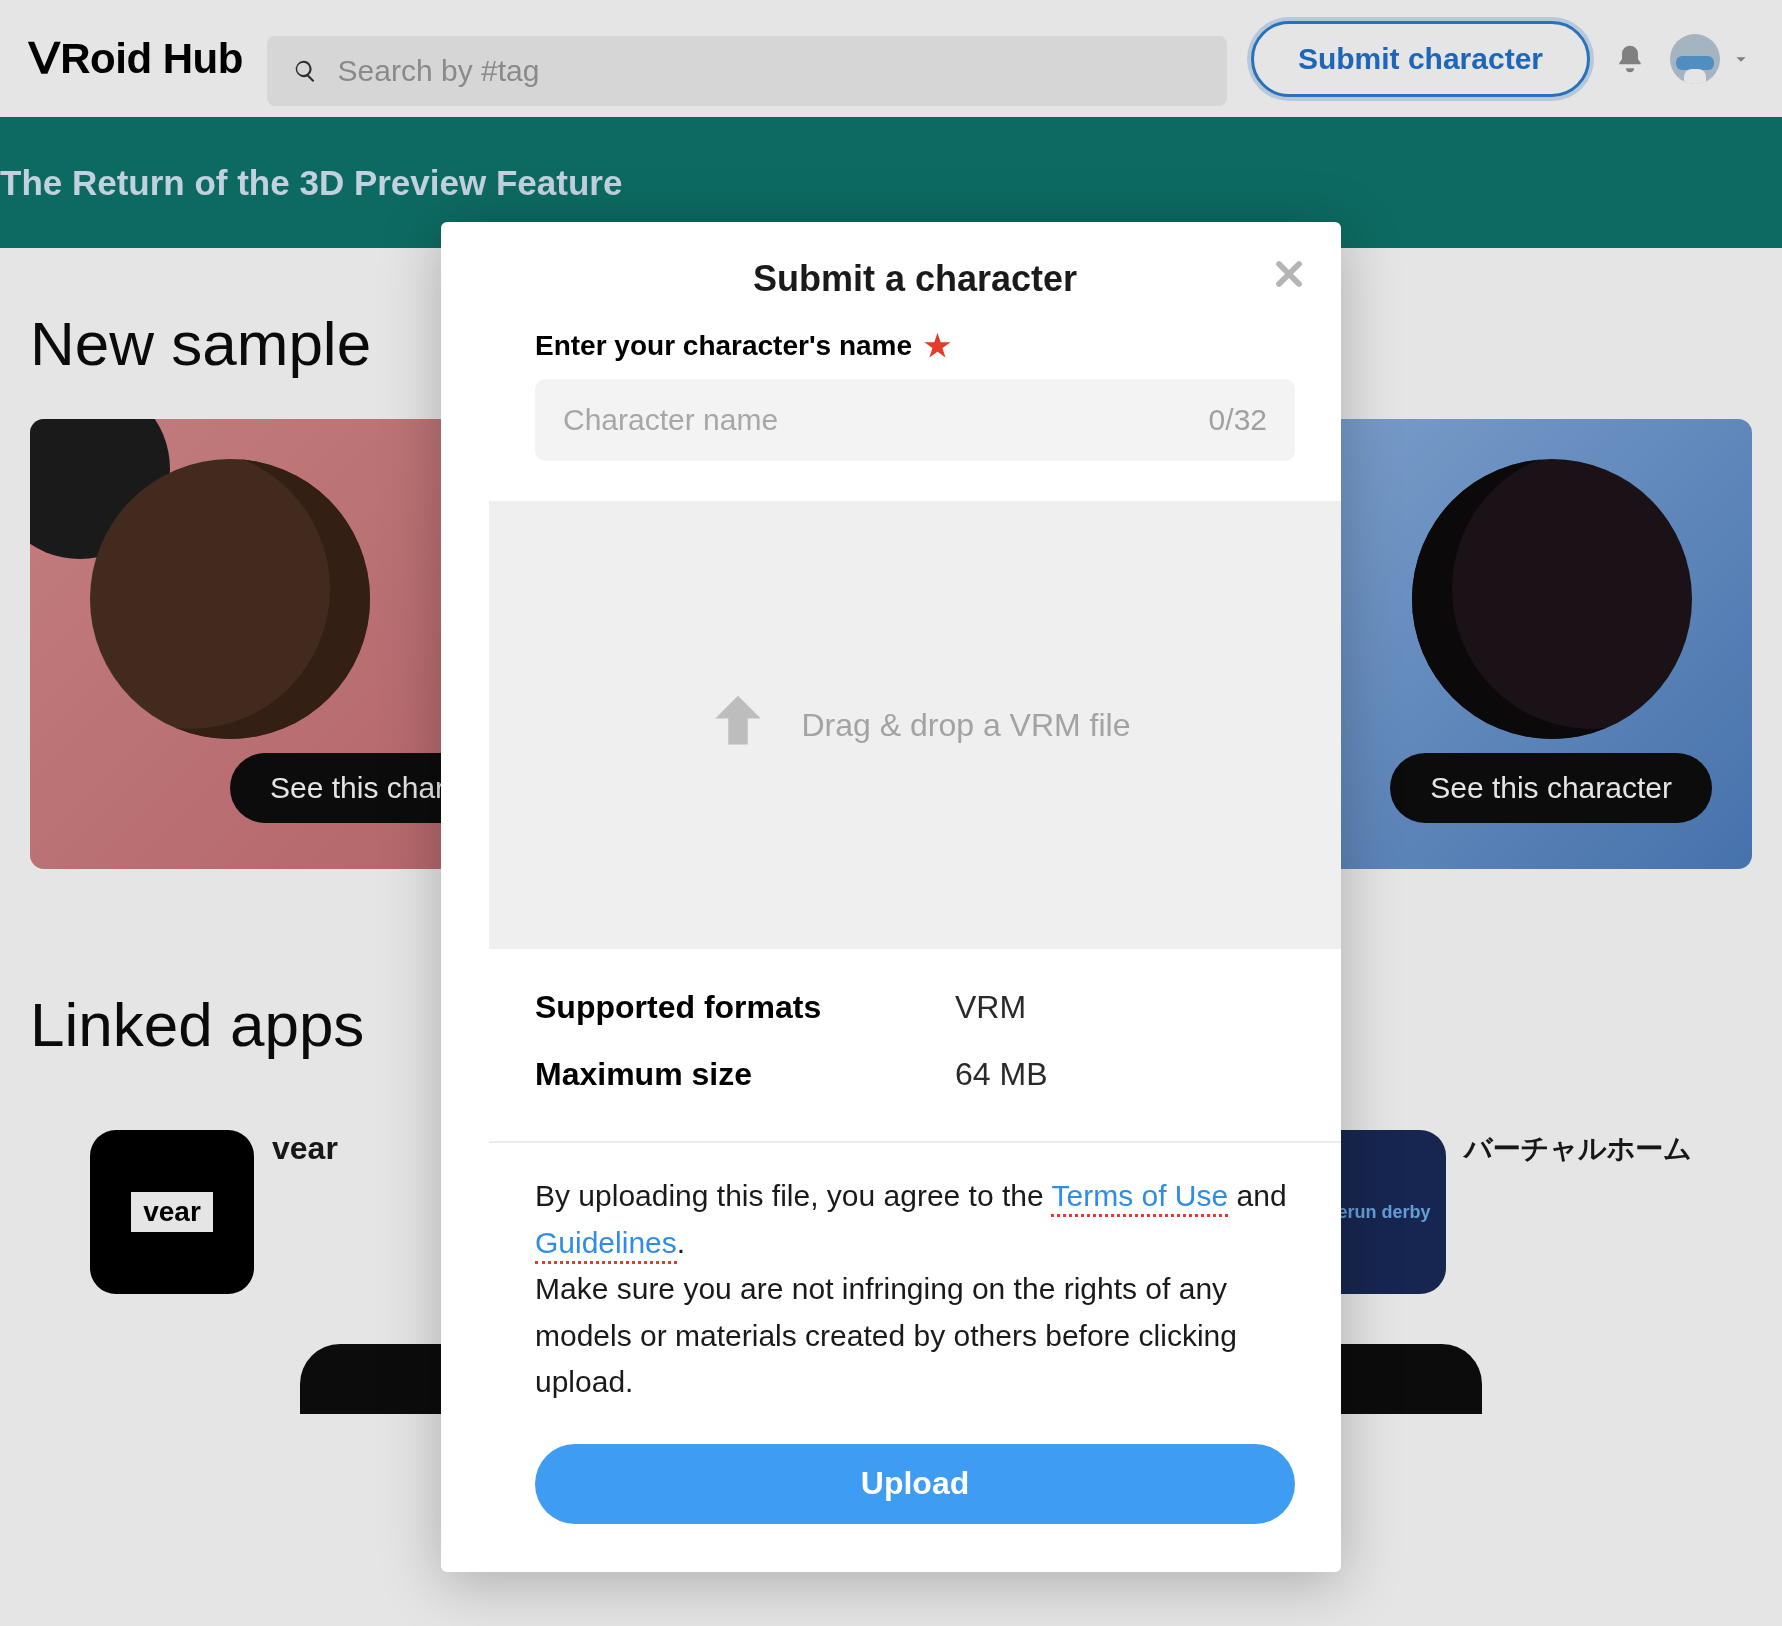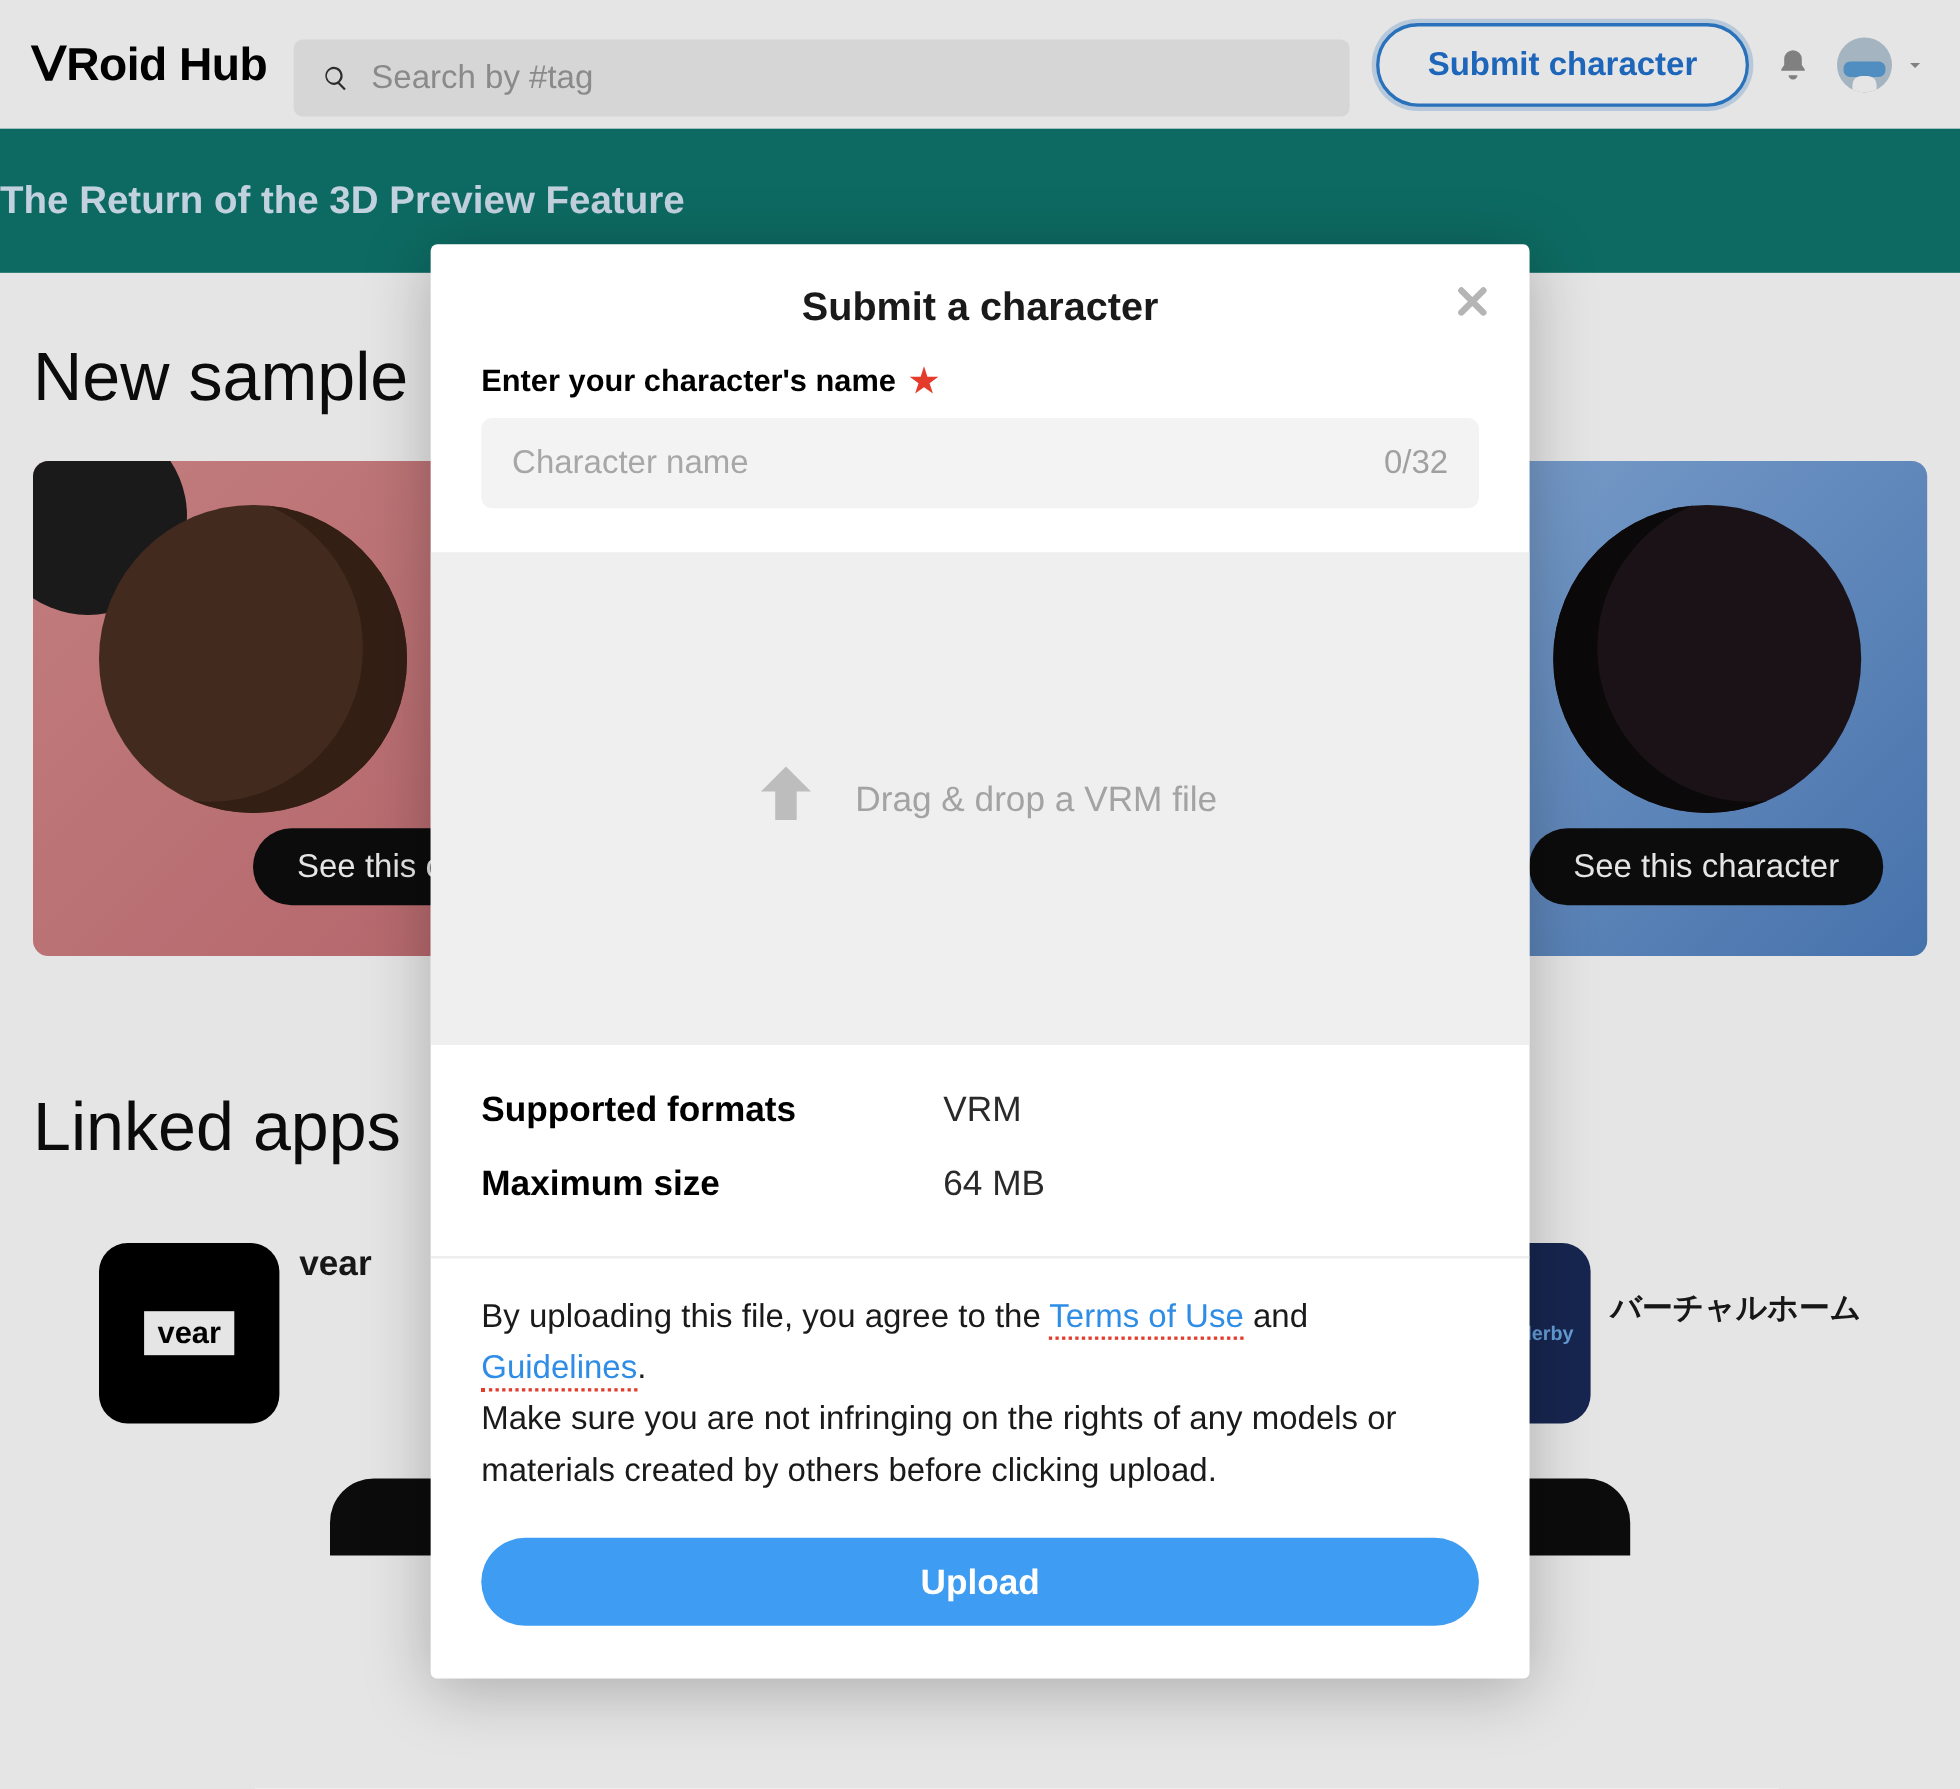--- a/index.html
+++ b/index.html
@@ -207,41 +207,42 @@
     color:#6fb0ef;
     font-weight:800;
     font-size:18px;
     text-align:center;
   }
   .linked-label{
     font-size:32px;
     font-weight:700;
     color:#1a1a1a;
   }
-  .linked-label.jp{ font-size:28px;margin-top:40px; }
+  .linked-label.jp{ font-size:28px; }
 
   .dark-bar{
     margin:50px 300px 0 300px;
     height:70px;
     background:#0e0e0e;
     border-radius:40px 40px 0 0;
   }
 
   
   .modal {
     position:absolute;
     z-index:100;
     top:222px;
     left:50%;
     transform:translateX(-50%);
-    width:999px;
+    width:900px;
     background:#fff;
     border-radius:6px;
     box-shadow:0 10px 60px rgba(0,0,0,0.25);
     overflow:hidden;
+    padding-left:48px;
   }
   .modal-head{
     position:relative;
     padding:36px 46px 40px 46px;
   }
   .modal-title{
     text-align:center;
     font-size:36px;
     font-weight:800;
     color:#1a1a1a;

